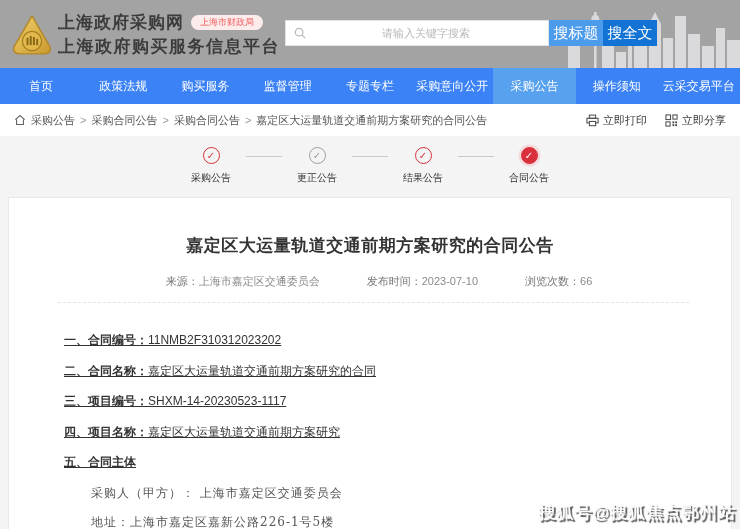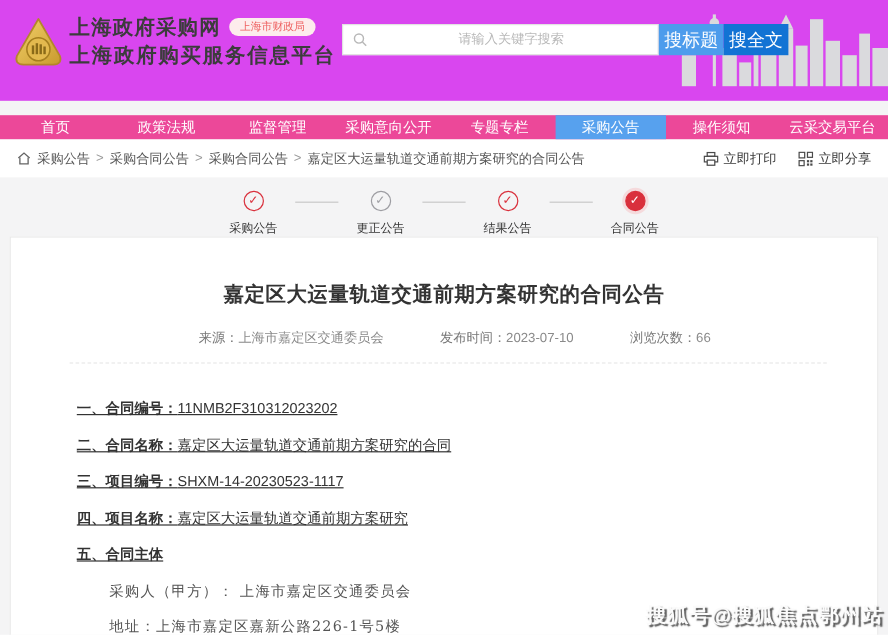--- a/index.html
+++ b/index.html
@@ -2,41 +2,41 @@
 <html><head>
 <meta charset="utf-8">
 <style>
   * { box-sizing: border-box; margin: 0; padding: 0; }
   html,body { width:740px; height:529px; overflow:hidden; }
   body {
     position:relative; background:#f4f4f5;
     font-family:"Liberation Sans","DejaVu Sans",sans-serif; color:#333;
   }
   
-  .header { position:relative; height:84px; background:#d946ef; z-index:2; }
+  .header { position:relative; height:68px; background:#a3a3a3; z-index:2; }
   .skyline { position:absolute; right:0; top:0; width:172px; height:72px; z-index:1; }
   .logo { position:absolute; left:10px; top:13px; width:44px; height:46px; z-index:2; }
   .titles { position:absolute; left:58px; top:11px; z-index:2; white-space:nowrap; }
   .site-name { font-size:17px; font-weight:bold; color:#3c3c3c; letter-spacing:1px; line-height:24px; }
   .site-badge { display:inline-block; margin-left:7px; background:#fdecec; color:#ee5f5f;
     font-size:9px; line-height:15px; padding:0 9px; border-radius:9px; vertical-align:3px; letter-spacing:0; }
   .site-sub { font-size:17px; font-weight:bold; color:#3c3c3c; letter-spacing:1.5px; line-height:24px; }
   .search-wrap { position:absolute; left:285px; top:20px; height:26px; display:flex; z-index:3; }
   .search-box { width:264px; height:26px; background:#fff; border:1px solid #e2e2e2;
     display:flex; align-items:center; padding:0 8px; }
   .search-box svg { flex:0 0 auto; margin-right:6px; }
   .search-box input { border:none; outline:none; width:100%; font-size:11px; color:#333; background:transparent;
     font-family:"Liberation Sans","DejaVu Sans",sans-serif;text-align:center; }
   .search-box input::placeholder { color:#b8b8b8; }
   .btn { width:54px; height:26px; border:none; color:#fff; font-size:15px; cursor:pointer;
     font-family:"Liberation Sans","DejaVu Sans",sans-serif; }
   .btn-title { background:#4d9cec; }
   .btn-full { background:#1273d4;font-family:Liberation Serif, serif; }
   
-  .nav { position:relative; height:20px; background:#ec4899; display:flex; z-index:4;margin-top:12px; }
+  .nav { position:relative; height:36px; background:#3b82f6; display:flex; z-index:4; }
   .nav-item { flex:1; display:flex; align-items:center; justify-content:center;
     color:#fff; font-size:12px; cursor:pointer; white-space:nowrap; }
   .nav-item.active { background:#57a1ee; }
   
   .crumb-bar { height:32px; background:#fff; display:flex; align-items:center;
     justify-content:space-between; padding:0 14px; font-size:11px; color:#555; }
   .crumb-trail { display:flex; align-items:center; gap:5px; white-space:nowrap; }
   .crumb-trail .sep { color:#999; }
   .crumb { cursor:pointer; }
   .crumb-tools { display:flex; align-items:center; gap:18px; color:#3a3a3a;padding-left:28px; }
@@ -129,23 +129,24 @@
       <input type="text" value="" placeholder="请输入关键字搜索" style="">
     </div>
     <button class="btn btn-title">搜标题</button>
     <button class="btn btn-full">搜全文</button>
   </div>
 </div>
 
 <div class="nav">
     <div class="nav-item">首页</div>
     <div class="nav-item">政策法规</div>
+    <div class="nav-item">购买服务</div>
     <div class="nav-item">监督管理</div>
+    <div class="nav-item">专题专栏</div>
     <div class="nav-item">采购意向公开</div>
-    <div class="nav-item">专题专栏</div>
     <div class="nav-item active">采购公告</div>
     <div class="nav-item">操作须知</div>
     <div class="nav-item">云采交易平台</div>
   </div>
 
 <div class="crumb-bar">
   <div class="crumb-trail">
     <svg width="12" height="12" viewBox="0 0 14 14">
       <path d="M1.5 6.5 L7 1.8 L12.5 6.5" fill="none" stroke="#666" stroke-width="1.3"></path>
       <path d="M3 6.2 V12.3 H11 V6.2" fill="none" stroke="#666" stroke-width="1.3"></path>

